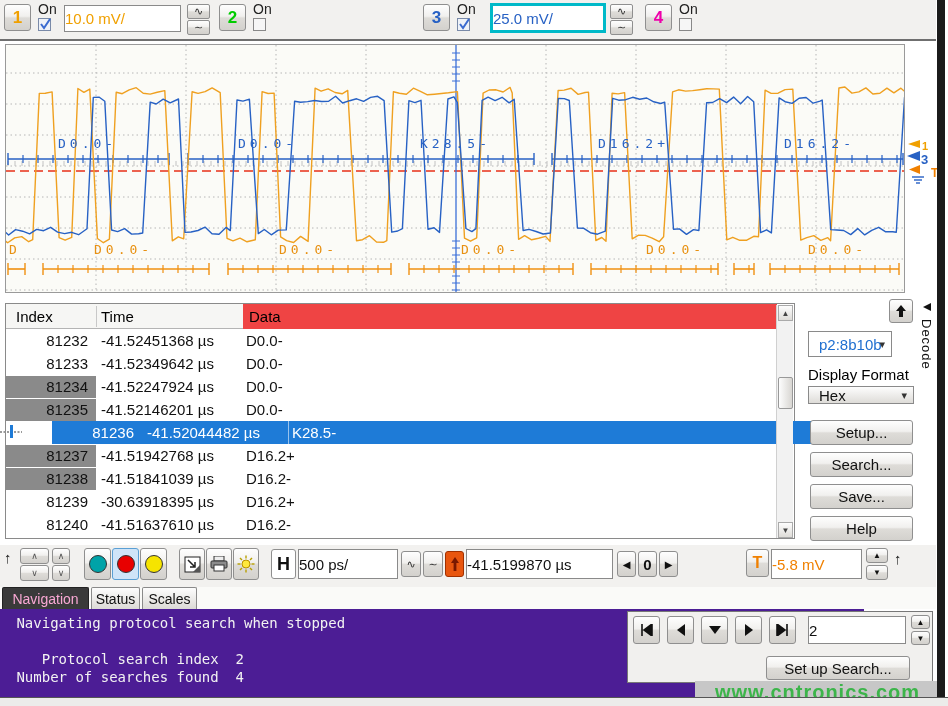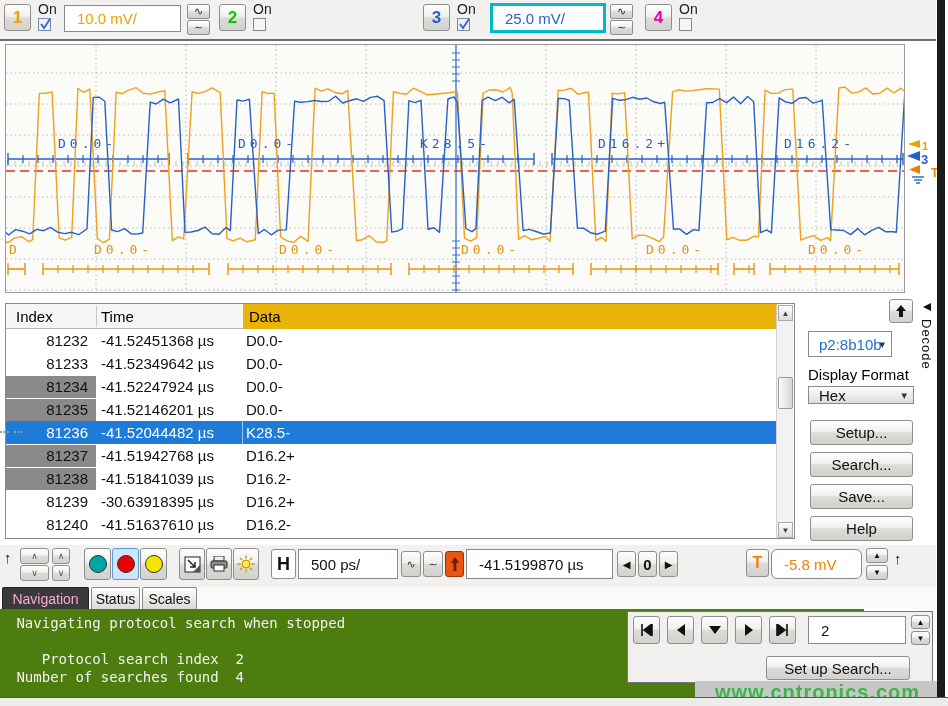--- a/index.html
+++ b/index.html
@@ -12,21 +12,21 @@
   .abs { position:absolute; }
   .btn {
     position:absolute;
     background:linear-gradient(180deg,#fefefe 0%,#f1f0ee 45%,#dedcd8 52%,#d3d1cd 100%);
     border:1px solid #8f8f8f; border-radius:3px;
     display:flex; align-items:center; justify-content:center;
     font-size:15px; color:#111; cursor:default;
   }
   .field {
     position:absolute; background:#fff; border:1px solid #8a8a8a;
-    display:flex; align-items:center; padding-left:12px; font-size:15px;
+    display:flex; align-items:center; padding-left:0; font-size:15px;
   }
   
   #top-toolbar { left:0; top:0; width:936px; height:41px;
     background:#f2f1ef; border-bottom:2px solid #6f6f6f; }
   .chnum { font-size:17px; font-weight:bold; }
   .onlbl { position:absolute; font-size:14px; color:#222; }
   .cb { position:absolute; width:13px; height:13px; background:#f6f6f6;
     border:1px solid #888; }
   .cb svg { display:none; position:absolute; left:0px; top:-2px; }
   .cb.checked svg { display:block; }
@@ -40,21 +40,21 @@
     background:#fff; border:1px solid #8a8a8a; font-size:15px; }
   #thead { position:absolute; left:0; top:0; width:771px; height:25px;
     background:#f6f6f4; border-bottom:1px solid #b4b4b4; }
   .hcell { position:absolute; top:0; height:25px; display:flex; align-items:center; color:#000; }
   #tbody { position:absolute; left:0; top:25px; width:771px; }
   .trow { position:relative; width:771px; height:23px; display:flex; align-items:center; background:#fff; }
   .c-index { width:90px; height:23px; text-align:right; padding-right:8px; line-height:23px; }
   .c-index.gray { background:#8a8a8a; box-shadow:inset 0 1px 0 #fff; }
   .c-time { position:absolute; left:95px; }
   .c-data { position:absolute; left:240px; }
-  .trow.sel { background:#1e7bd7; color:#fff; }
+  .trow.sel { background:#1e7bd7; color:#fff;margin-left:46px; }
   .trow.sel .c-data { padding-left:0; }
   .trow.sel::after { content:""; position:absolute; left:236px; top:0; width:1px; height:23px; background:rgba(255,255,255,.55); }
   
   #vscroll { position:absolute; right:1px; top:1px; width:17px; height:233px;
     background:#f2f2f2; border-left:1px solid #d0d0d0; }
   .sb-arrow { position:absolute; left:1px; width:15px; height:16px;
     background:linear-gradient(180deg,#fdfdfd,#dedcd8); border:1px solid #aaa;
     font-size:8px; color:#444; display:flex; align-items:center; justify-content:center; }
   #sb-thumb { position:absolute; left:1px; top:72px; width:15px; height:32px;
     background:linear-gradient(90deg,#fdfdfd,#d8d6d2); border:1px solid #999; border-radius:2px; }
@@ -74,21 +74,21 @@
   .circlebtn .dot { width:18px; height:18px; border-radius:50%; border:1px solid #333; }
   .circlebtn.sel { background:#cfe4f8; border:1px solid #5a9fd4; }
   .iconbtn { width:26px; height:32px; }
   
   #tabrow { left:0; top:587px; width:936px; height:22px; background:#fafaf8; }
   .tab { position:absolute; top:0; height:22px; border:1px solid #8a8a8a; border-bottom:none;
     background:linear-gradient(180deg,#fdfdfd,#dcdad6); display:flex; align-items:center;
     justify-content:center; font-size:14px; border-radius:2px 2px 0 0; }
   .tab.active { background:#3a3a3a; color:#f9a8d4; border-color:#222; }
   
-  #status-panel { left:0; top:609px; width:864px; height:88px; background:#4d7c0f; }
+  #status-panel { left:0; top:609px; width:864px; height:88px; background:#4c1d95; }
   #status-text { position:absolute; left:8px; top:5px; color:#f2f2f2;
     font-family:"DejaVu Sans Mono",monospace; font-size:14px; line-height:18px; white-space:pre; }
   #nav-box { position:absolute; left:627px; top:2px; width:306px; height:72px;
     background:#f1f0ee; border:1px solid #777; }
   .navbtn { width:27px; height:28px; }
   #watermark { left:695px; top:681px; width:245px; height:22px; background:#c7c7c7;
     display:flex; align-items:center; justify-content:center;
     color:#3cb54a; font-size:20px; font-weight:bold; letter-spacing:1px; }
   #bottom-strip { left:0; top:697px; width:948px; height:9px; background:#ececea; border-top:1px solid #555; }
   #right-edge { left:937px; top:0; width:8px; height:697px; background:#1b1b1b; }
@@ -476,21 +476,21 @@
           <line x1="8" y1="41" x2="16" y2="41"></line>
           <line x1="10" y1="44" x2="14" y2="44"></line>
       </g>
     </svg>
   </div>
 
   <div id="decode-table" class="abs">
     <div id="thead">
       <div class="hcell" style="left:10px;">Index</div>
       <div class="hcell" style="left:95px;">Time</div>
-      <div class="hcell" style="left:237px;width:534px;background:#eab308;padding-left:6px;">Data</div>
+      <div class="hcell" style="left:237px;width:534px;background:#ef4444;padding-left:6px;">Data</div>
       <div class="abs" style="left:90px;top:2px;width:1px;height:21px;background:#c8c8c8;"></div>
     </div>
     <div id="tbody">
         <div class="trow">
           <div class="c-index">81232</div>
           <div class="c-time">-41.52451368 µs</div>
           <div class="c-data">D0.0-</div>
         </div>
         <div class="trow">
           <div class="c-index">81233</div>
@@ -656,21 +656,21 @@
       </div>
     <div class="btn" style="left:638px;top:6px;width:19px;height:26px;font-weight:bold;">
         <span>0</span>
       </div>
     <div class="btn" style="left:659px;top:6px;width:19px;height:26px;">
         <span style="font-size:10px;">▶</span>
       </div>
     <div class="btn" style="left:746px;top:4px;width:23px;height:28px;color:#f08000;font-weight:bold;font-size:16px;">
         <span>T</span>
       </div>
-    <div class="field" style="left:771px;top:4px;width:91px;height:30px;border-radius:6px;">
+    <div class="field" style="left:771px;top:4px;width:91px;height:30px;">
         <span style="color:#f08000;">-5.8 mV</span>
       </div>
     <div class="btn" style="left:866px;top:3px;width:22px;height:15px;font-size:8px;">
         <span>▲</span>
       </div>
     <div class="btn" style="left:866px;top:20px;width:22px;height:15px;font-size:8px;">
         <span>▼</span>
       </div>
     <div class="arrowglyph" style="left:894px;top:5px;"><span>↑</span></div>
   </div>

